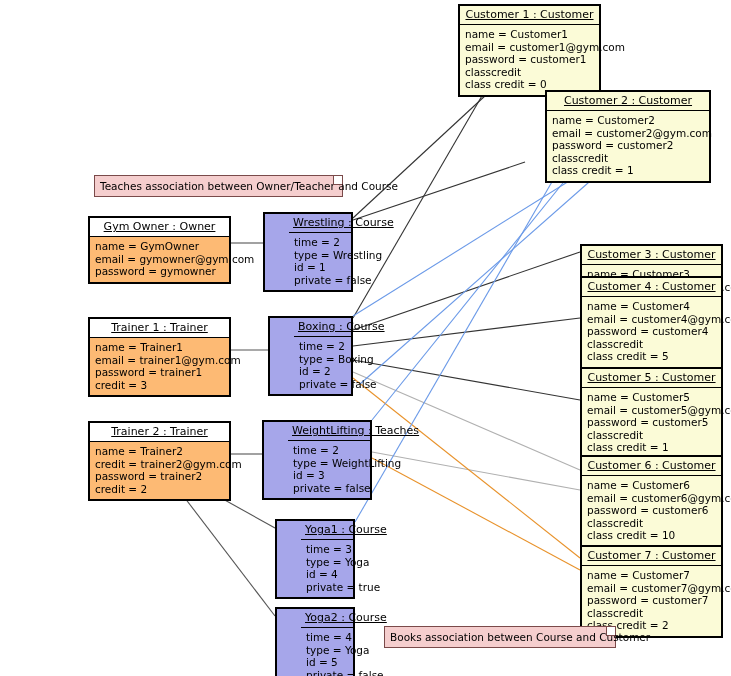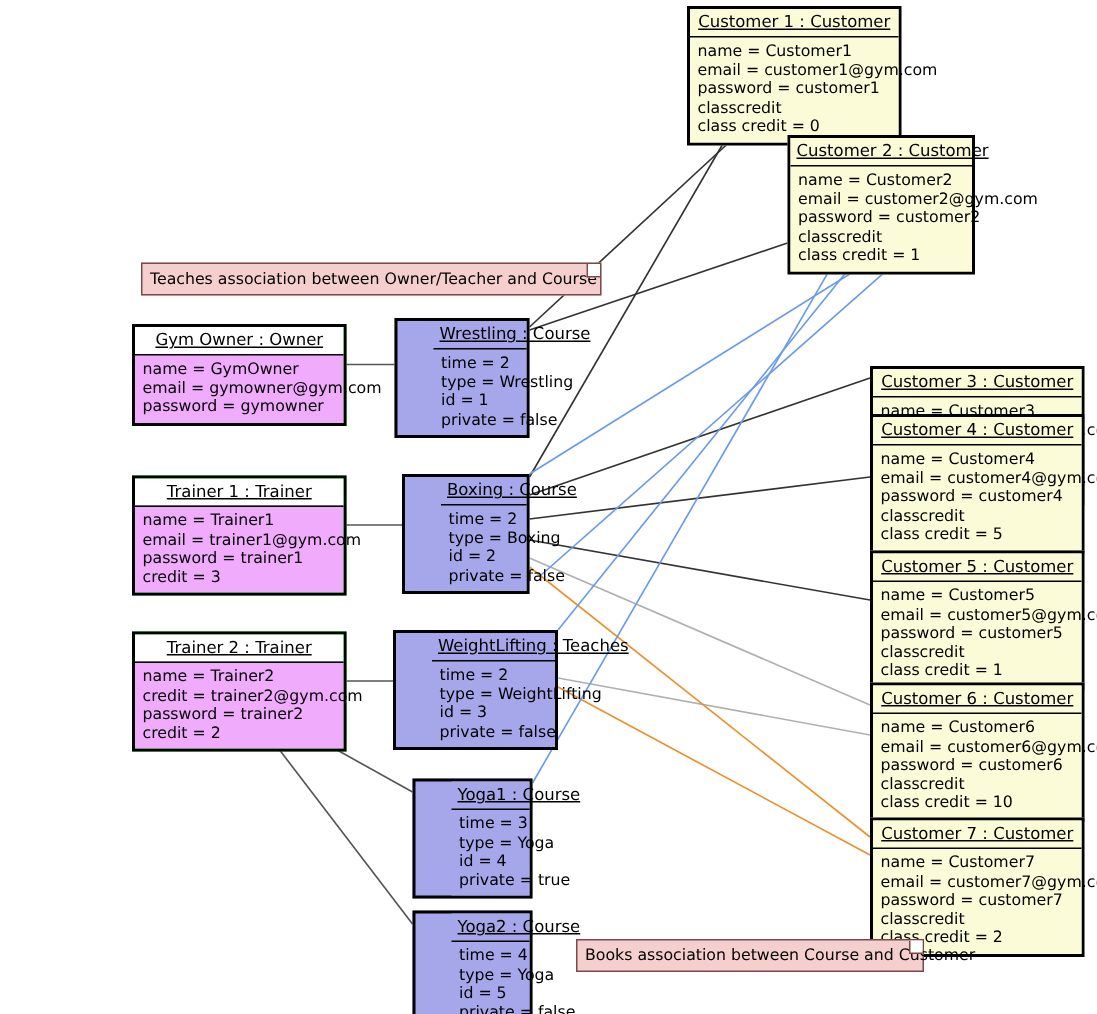--- a/index.html
+++ b/index.html
@@ -43,21 +43,21 @@
     font-size: 10.5px;
     line-height: 12.6px;
     color: #000;
     white-space: nowrap;
   }
   .node.customer { background: #fbfbd7; }
   .node.customer .title { background: #fbfbd7; }
   .node.customer .attrs { background: #fbfbd7; }
   .node.owner { background: #00e600; }
   .node.owner .title { background: #ffffff; }
-  .node.owner .attrs { background: #f0abfc; }
+  .node.owner .attrs { background: #fdba74; }
   .node.course { background: #a6a6ea; padding-left: 24px; }
   .node.course .title { background: #a6a6ea; }
   .node.course .attrs { background: #a6a6ea; }
 
   .note {
     position: absolute;
     background: #f5cece;
     border: 1px solid #7a4a4a;
     font-size: 10.5px;
     line-height: 12px;
@@ -108,21 +108,21 @@
       <div class="node customer" style="left: 458px; top: 4px; width: 143px;">
         <div class="title">Customer 1 : Customer</div>
         <div class="attrs">
           <div>name = Customer1</div>
           <div>email = customer1@gym.com</div>
           <div>password = customer1</div>
           <div>classcredit</div>
           <div>class credit = 0</div>
         </div>
       </div>
-      <div class="node customer" style="left: 525px; top: 90px; width: 125px;">
+      <div class="node customer" style="left: 545px; top: 90px; width: 166px;">
         <div class="title">Customer 2 : Customer</div>
         <div class="attrs">
           <div>name = Customer2</div>
           <div>email = customer2@gym.com</div>
           <div>password = customer2</div>
           <div>classcredit</div>
           <div>class credit = 1</div>
         </div>
       </div>
       <div class="node customer" style="left: 580px; top: 196px; width: 143px; margin-top: 48px;">
@@ -241,17 +241,17 @@
         <div class="title">Yoga2 : Course</div>
         <div class="attrs">
           <div>time = 4</div>
           <div>type = Yoga</div>
           <div>id = 5</div>
           <div>private = false</div>
         </div>
       </div>
     </div>
   <div id="notes-layer">
-      <div class="note" style="left: 94px; top: 175px; width: 307px;"><span>Teaches association between Owner/Teacher and Course</span><span class="dogear"></span></div>
+      <div class="note" style="left: 94px; top: 175px; width: 249px;"><span>Teaches association between Owner/Teacher and Course</span><span class="dogear"></span></div>
       <div class="note" style="left: 384px; top: 626px; width: 232px;"><span>Books association between Course and Customer</span><span class="dogear"></span></div>
     </div>
 
 </div>
 
 </body></html>

